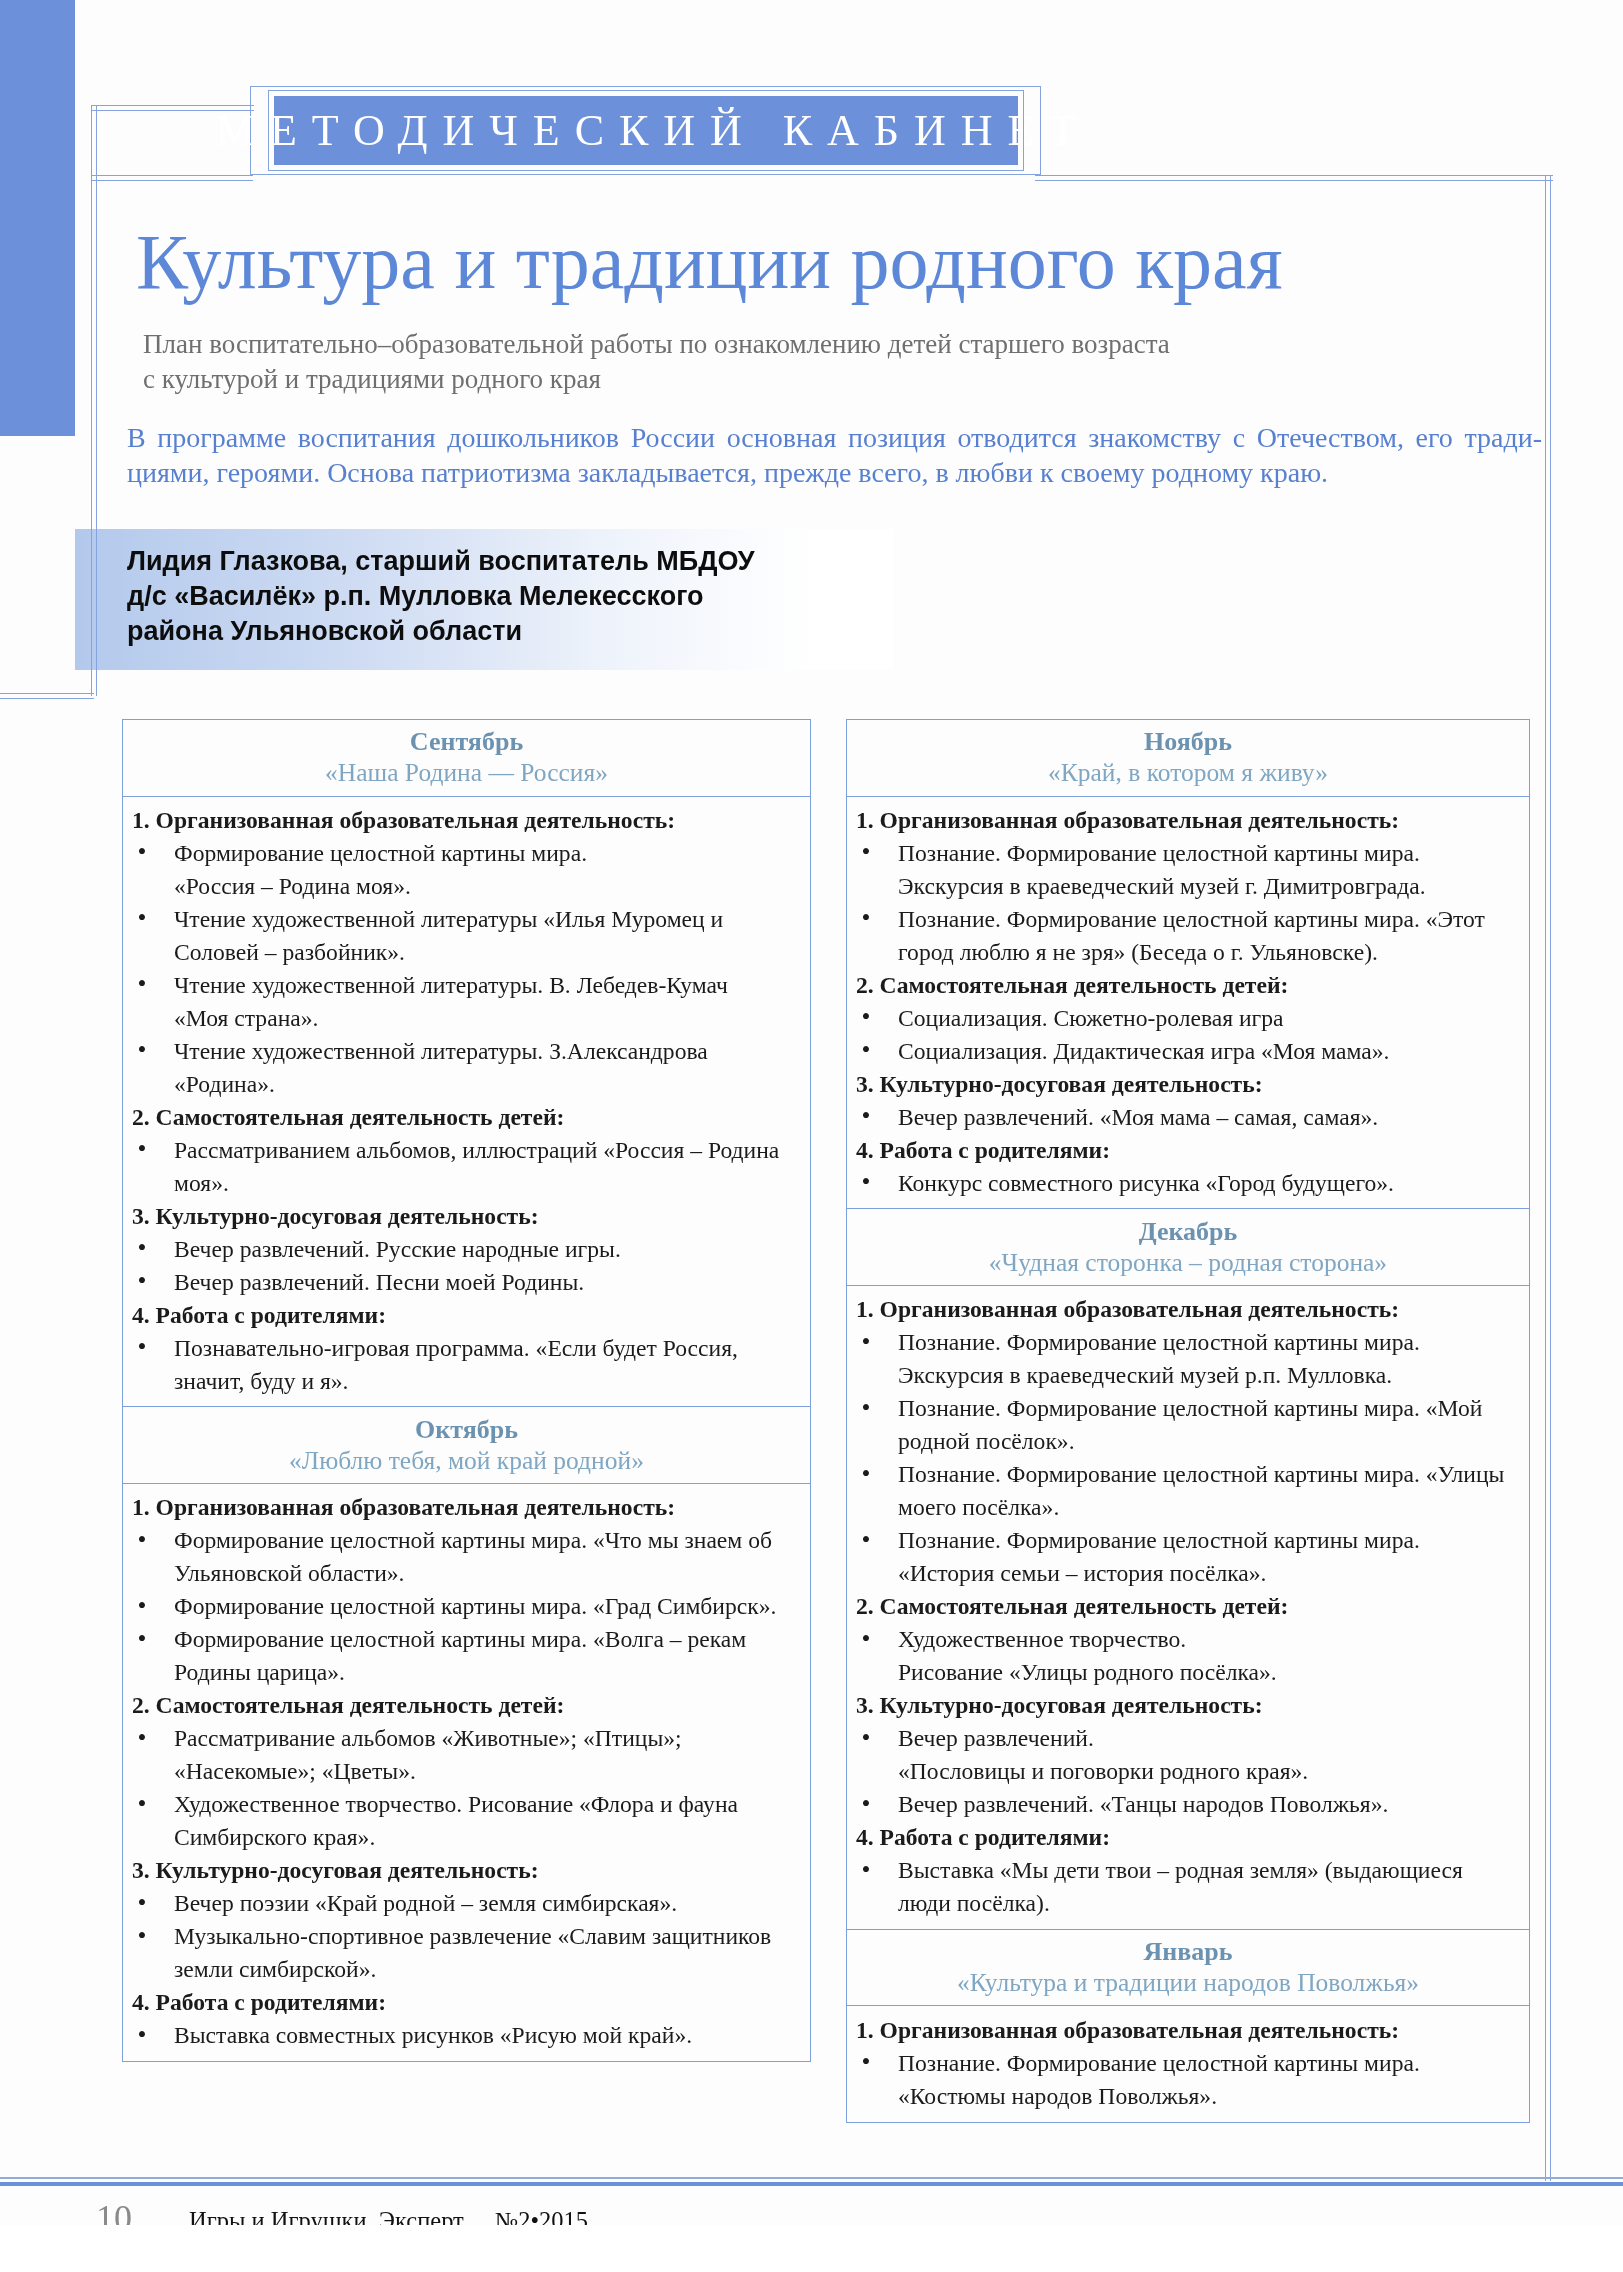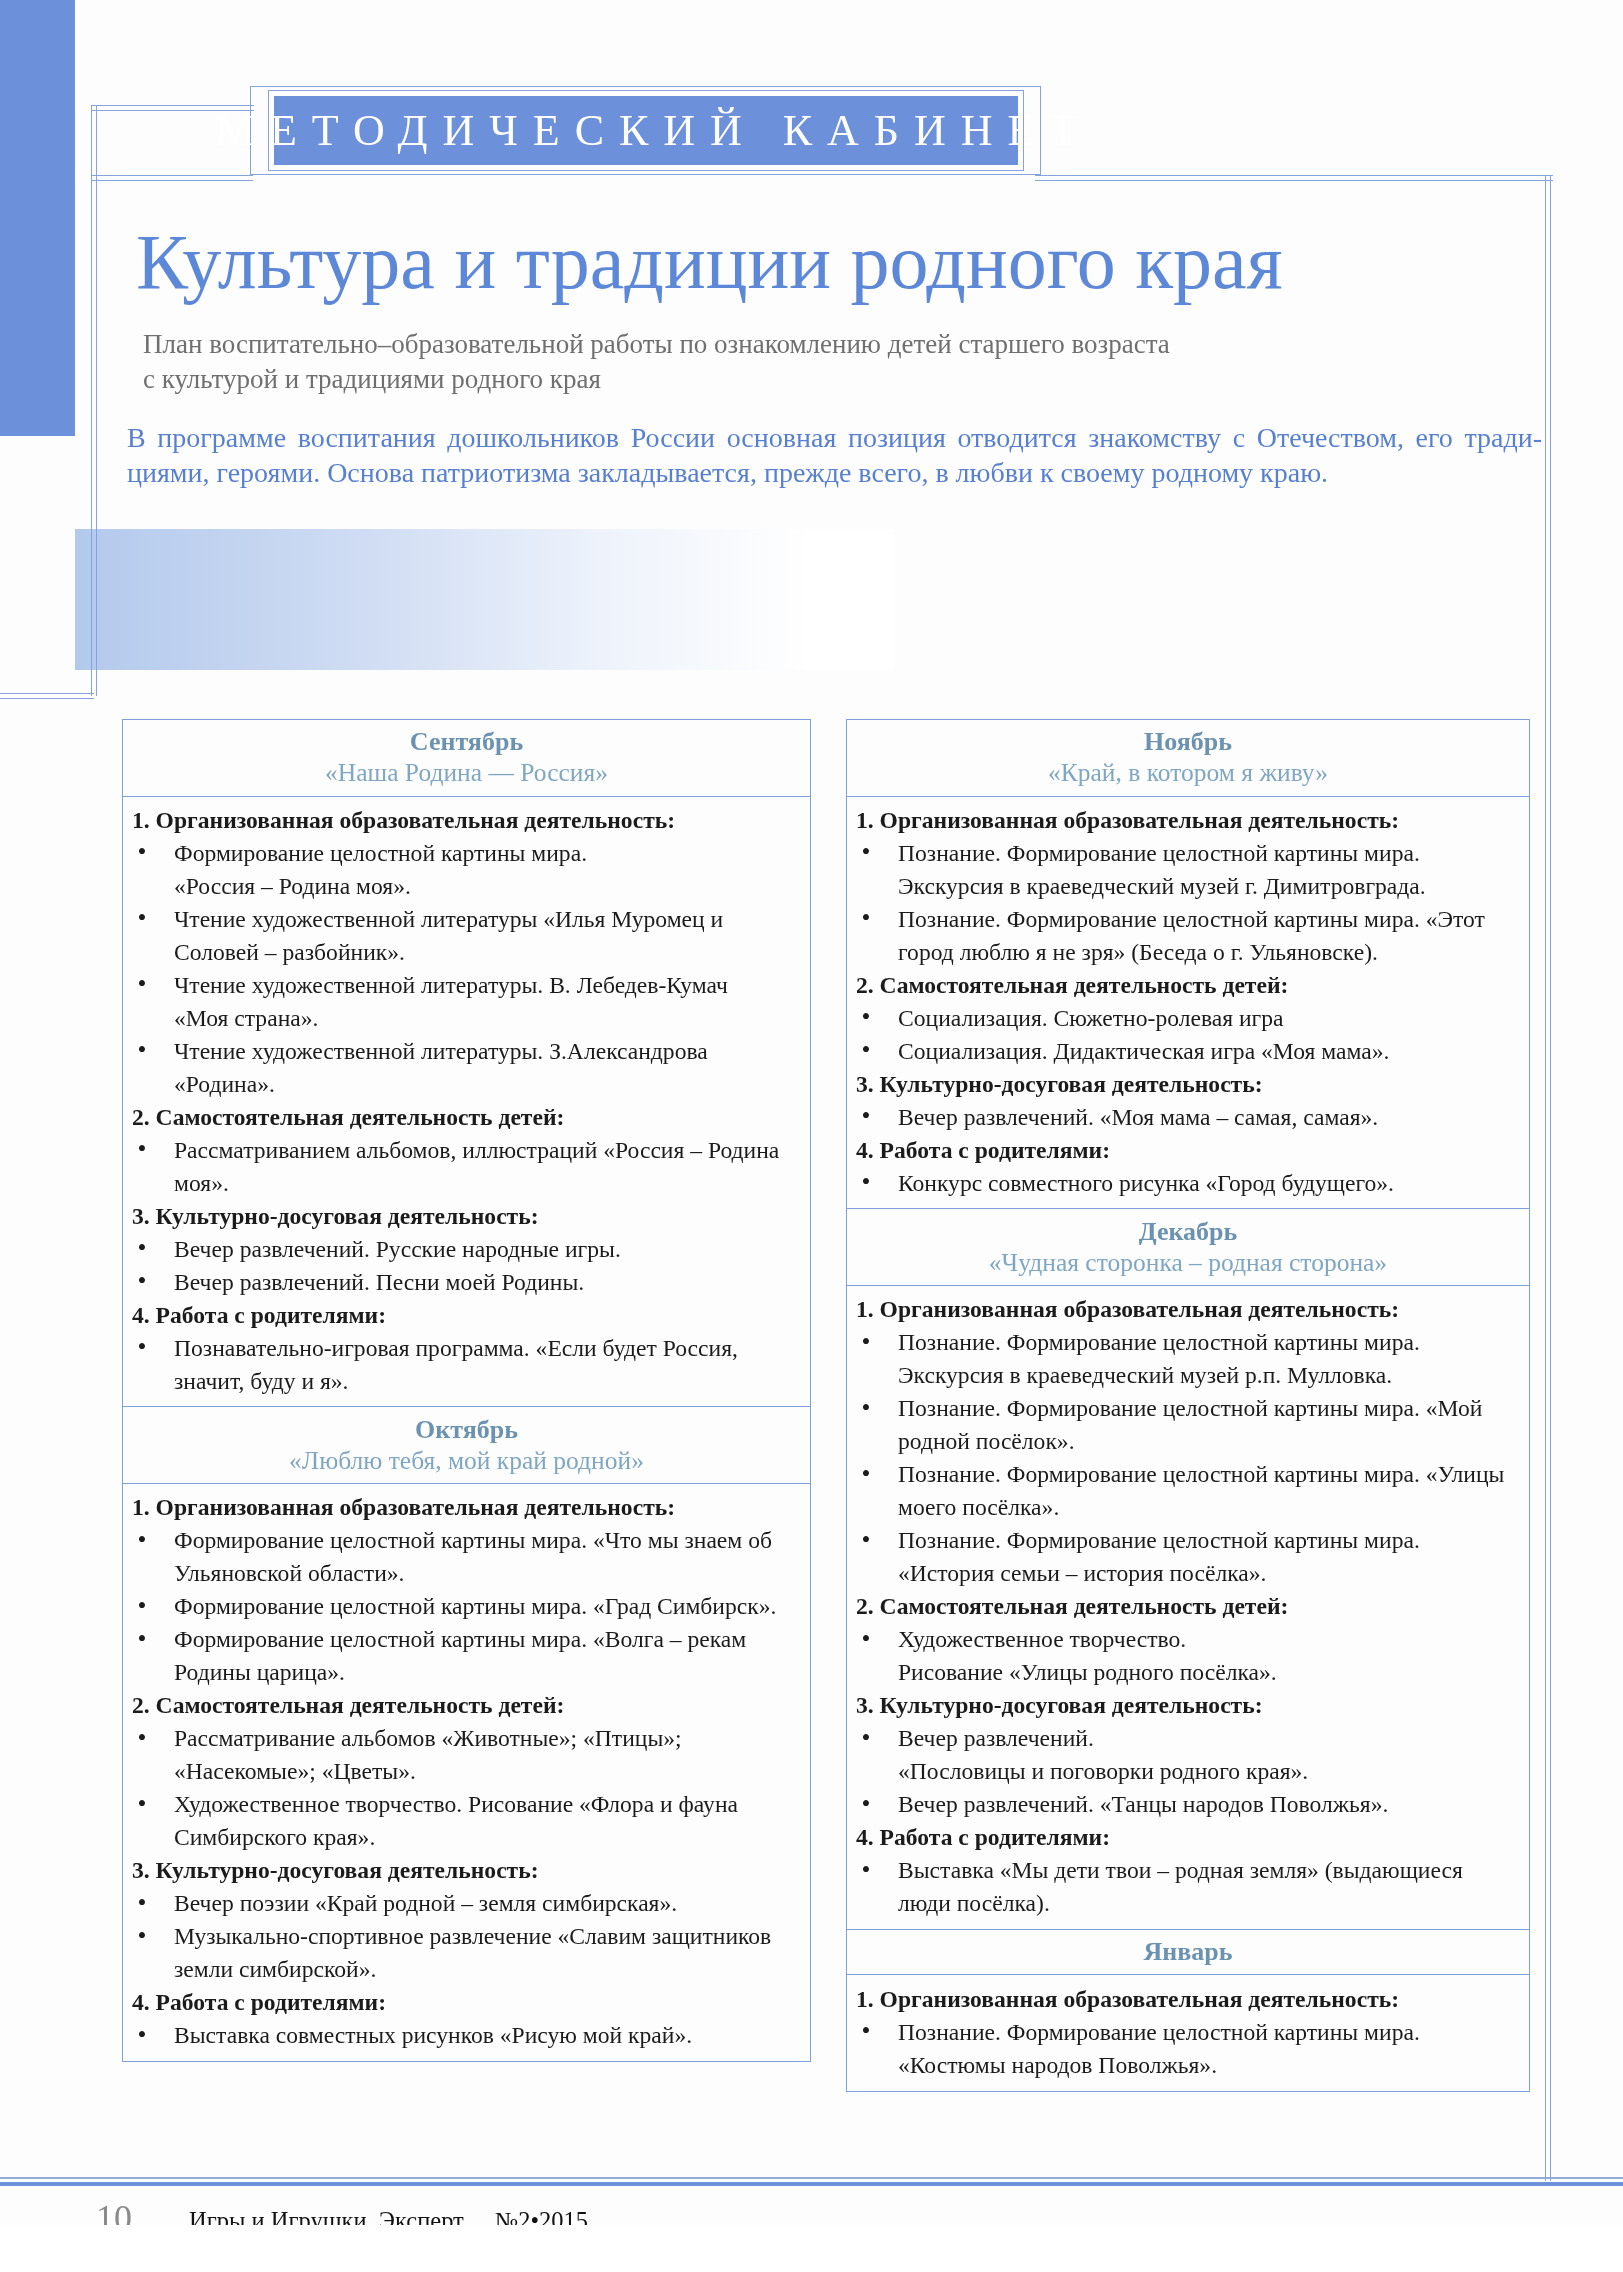--- a/index.html
+++ b/index.html
@@ -77,20 +77,25 @@
   <div class="subtitle">
     <div>План воспитательно–образовательной работы по ознакомлению детей старшего возраста</div>
     <div>с культурой  и традициями родного края</div>
   </div>
 
   <div class="lead">
     <div class="just">В программе воспитания дошкольников России основная позиция отводится знакомству с Отечеством, его тради-</div>
     <div>циями, героями. Основа патриотизма закладывается, прежде всего, в любви к своему родному краю.</div>
   </div>
 
+  <div class="author">
+    <div>Лидия Глазкова, старший воспитатель МБДОУ</div>
+    <div>д/с «Василёк» р.п. Мулловка Мелекесского</div>
+    <div>района Ульяновской области</div>
+  </div>
 
   <div class="col col-left">
 
     <section class="mt">
       <div class="mt-head">
         <div class="m-name">Сентябрь</div>
         <div class="m-theme">«Наша Родина — Россия»</div>
       </div>
       <div class="mt-body">
 
@@ -193,20 +198,21 @@
           <div class="row b">Вечер развлечений. «Танцы народов Поволжья».</div>
           <div class="row num">4. Работа с родителями:</div>
           <div class="row b">Выставка «Мы дети твои – родная земля» (выдающиеся</div>
           <div class="row c">люди посёлка).</div>
         </div>
     </section>
 
     <section class="mt">
       <div class="mt-head">
         <div class="m-name">Январь</div>
+        <div class="m-theme">«Культура и традиции народов Поволжья»</div>
       </div>
       <div class="mt-body">
 
       <div class="row num">1. Организованная образовательная деятельность:</div>
           <div class="row b">Познание. Формирование целостной картины мира.</div>
           <div class="row c">«Костюмы народов Поволжья».</div>
         </div>
     </section>
 
   </div>

